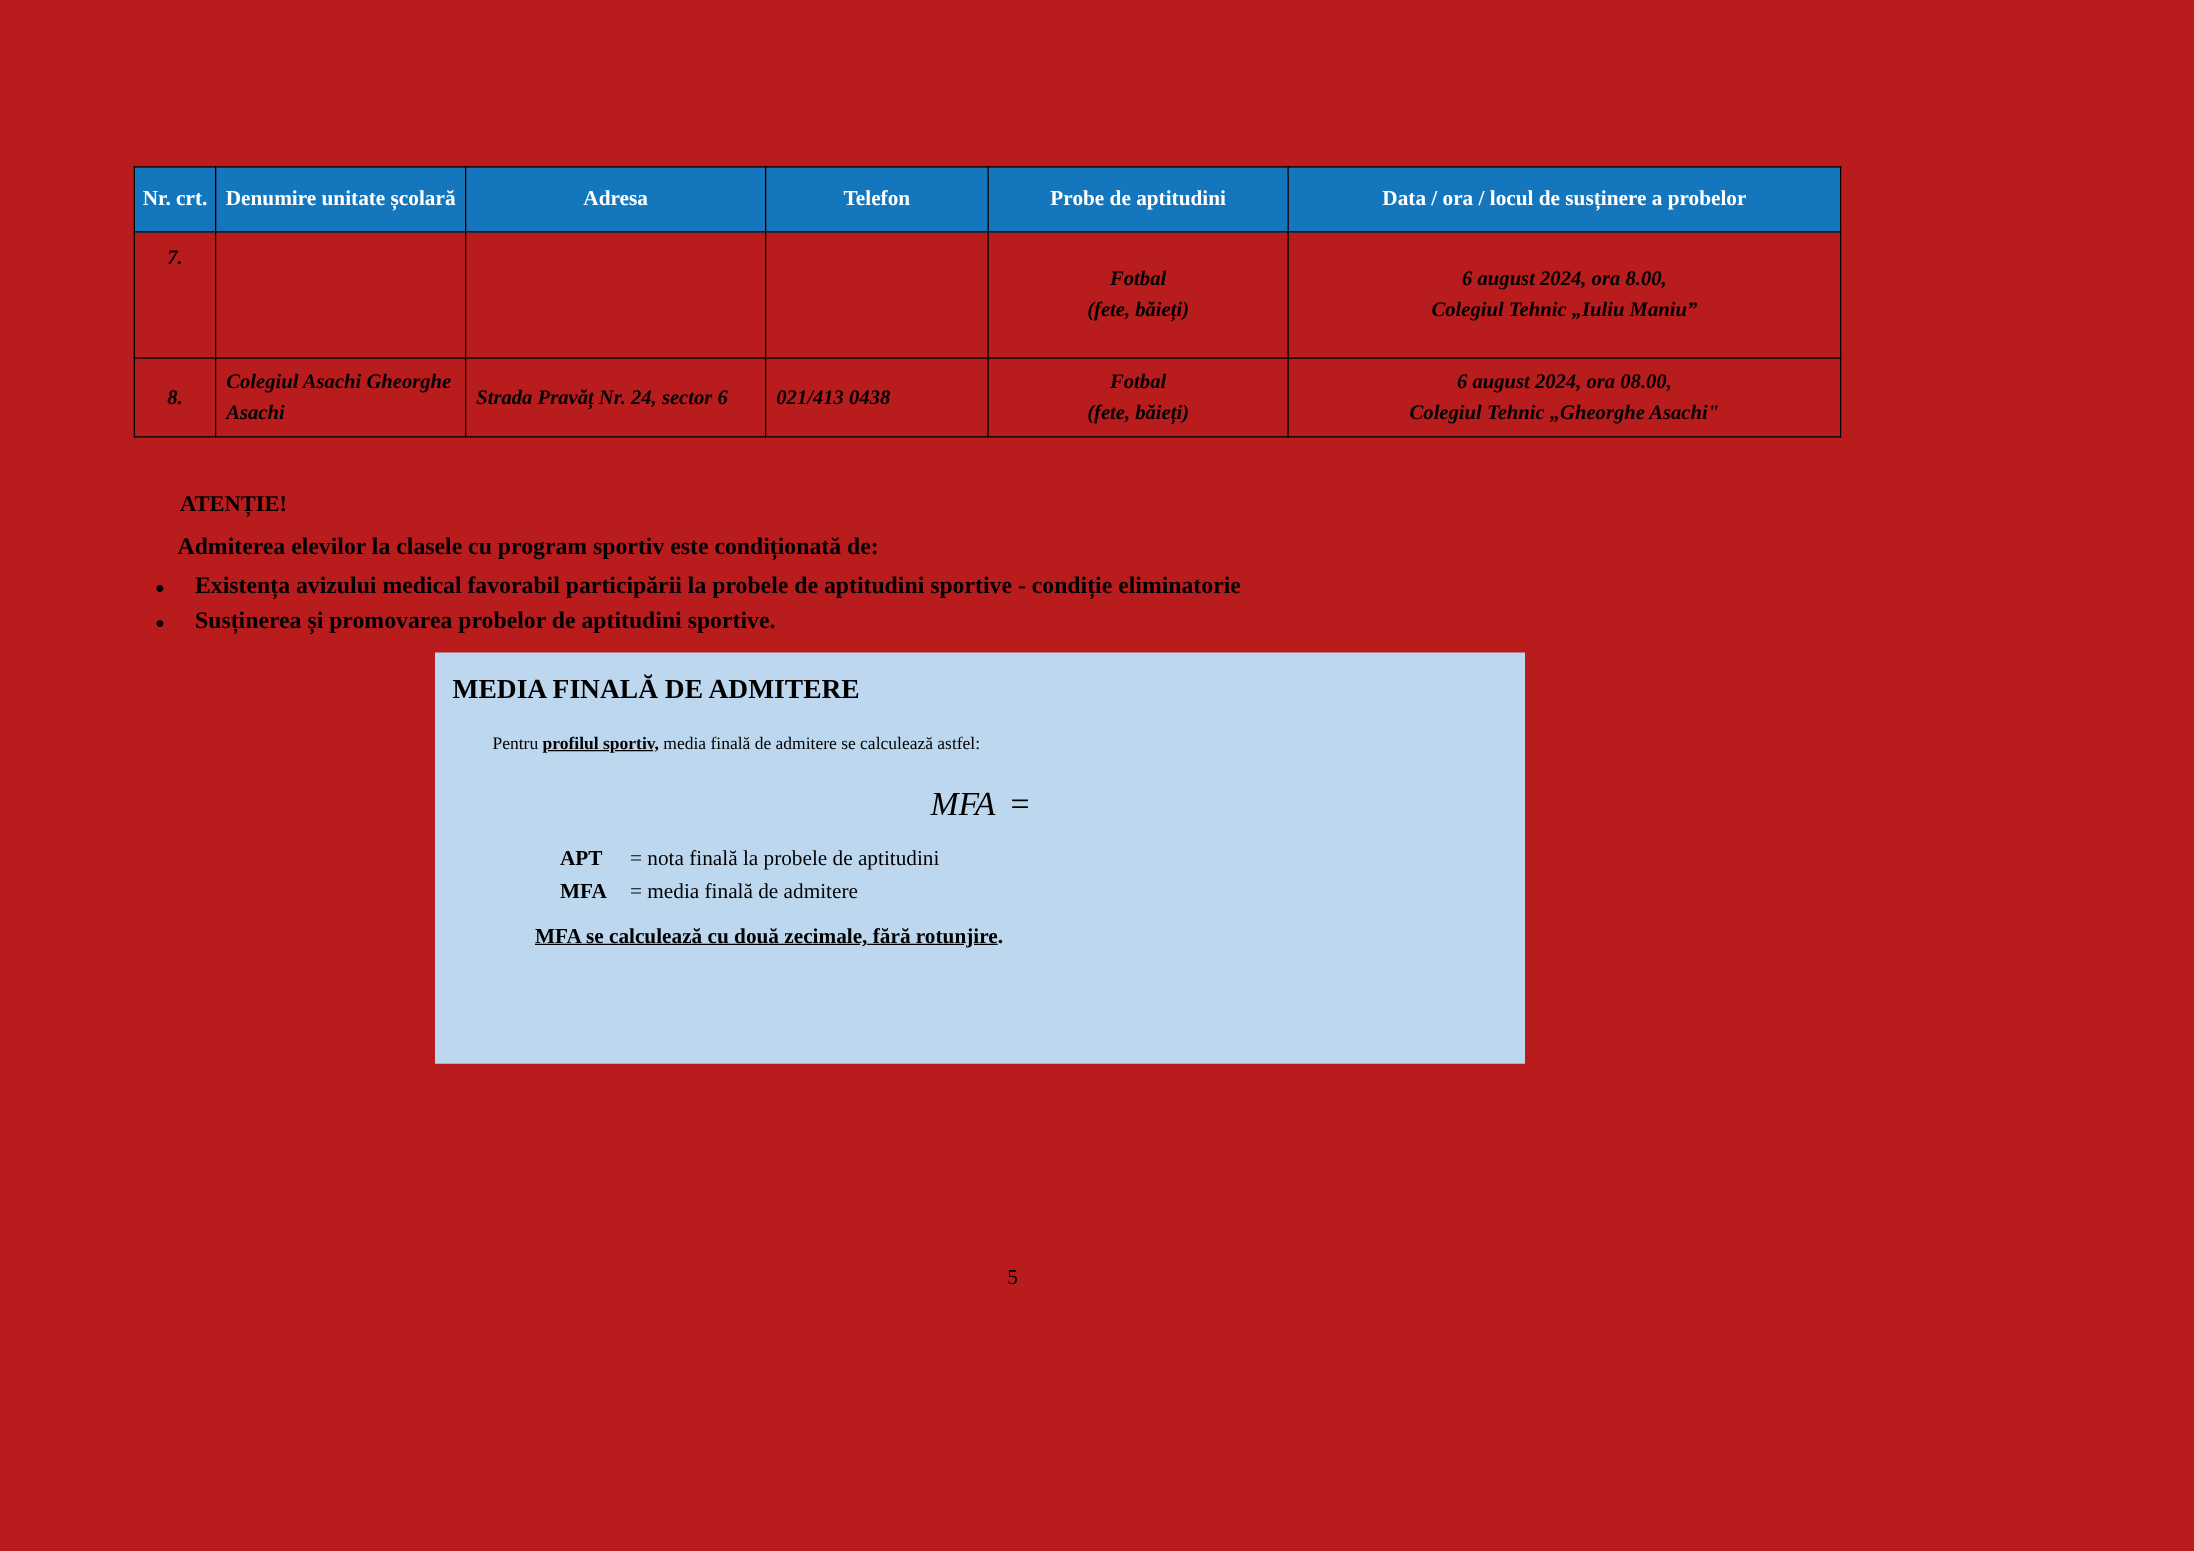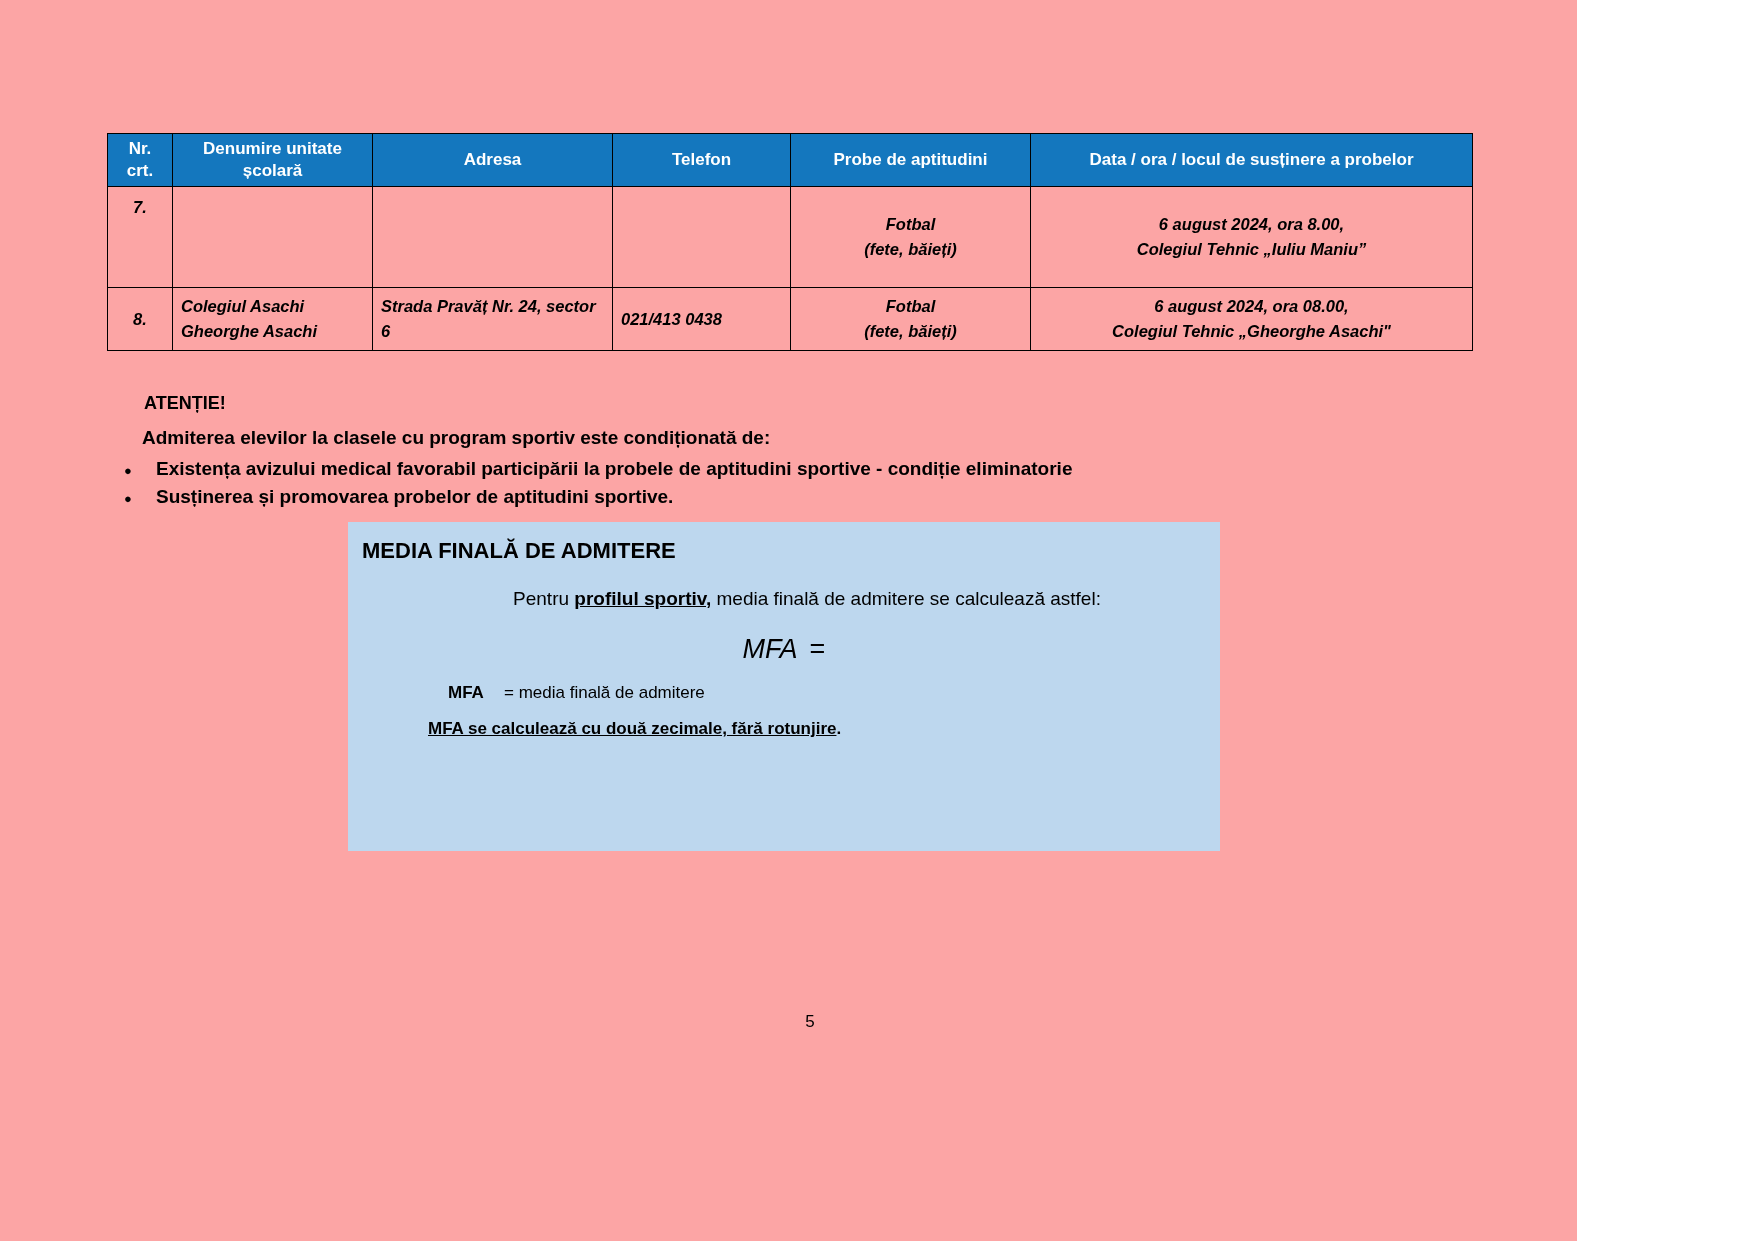--- a/index.html
+++ b/index.html
@@ -1,19 +1,19 @@
 <!DOCTYPE html>
 <html style="--header-bg: #1477BE; --box-bg: #BDD7EE;"><head>
 <meta charset="utf-8">
 <style>
   * { margin:0; padding:0; box-sizing:border-box; }
   html,body { background:#ffffff; }
   .page {
-    position:relative; width:1577px; height:1241px; background:#fca5a5;
-    font-family:Liberation Sans, sans-serif; color:#000;
+    position:relative; width:1755px; height:1241px; background:#b91c1c;
+    font-family:Liberation Serif, serif; color:#000;
     overflow:hidden;
   }
 
   
   .schools-table {
     position:absolute; left:107px; top:133px; width:1365px;
     border-collapse:collapse; table-layout:fixed;
   }
   .schools-table th, .schools-table td { border:1px solid #000; }
   .schools-table th {
@@ -44,21 +44,21 @@
   .bullet-list { margin-top:5px; }
   .bullet-row { display:flex; align-items:baseline; margin-top:2px; }
   .bullet-glyph { flex:0 0 32px; font-size:13px; }
 
   
   .media-box {
     position:absolute; left:348px; top:522px; width:872px; height:329px;
     background:var(--box-bg,#BDD7EE);
   }
   .media-title { font-size:22px; font-weight:bold; margin:16px 0 0 14px; }
-  .media-intro { font-size:19px; margin:24px 0 0 46px;text-align:center; }
+  .media-intro { font-size:14px; margin:24px 0 0 46px; }
   .bold-underline { font-weight:bold; text-decoration:underline; }
   .formula {
     display:flex; justify-content:center; align-items:center; gap:12px;
     margin-top:24px; font-size:27px; font-style:italic;
   }
   .fraction { display:inline-flex; flex-direction:column; align-items:center; }
   .fraction .num { padding:0 8px 4px; border-bottom:2px solid #000; }
   .fraction .den { padding-top:2px; font-style:normal; }
   .definitions { margin:18px 0 0 100px; font-size:17px; }
   .def-row { display:flex; margin-top:6px; }
@@ -139,20 +139,24 @@
     <div class="media-title">MEDIA FINALĂ DE ADMITERE</div>
     <div class="media-intro">
       <span>Pentru </span><span class="bold-underline">profilul sportiv,</span><span> media finală de admitere se calculează astfel:</span>
     </div>
     <div class="formula">
       <span>MFA</span>
       <span style="font-style:normal;">=</span>
     </div>
     <div class="definitions">
       <div class="def-row">
+        <span class="def-term">APT</span>
+        <span class="def-text">= nota finală la probele de aptitudini</span>
+      </div>
+      <div class="def-row">
         <span class="def-term">MFA</span>
         <span class="def-text">= media finală de admitere</span>
       </div>
     </div>
     <div class="media-note">
       <span class="underline">MFA se calculează cu două zecimale, fără rotunjire</span><span>.</span>
     </div>
   </div>
 
   <div class="page-number">5</div>

